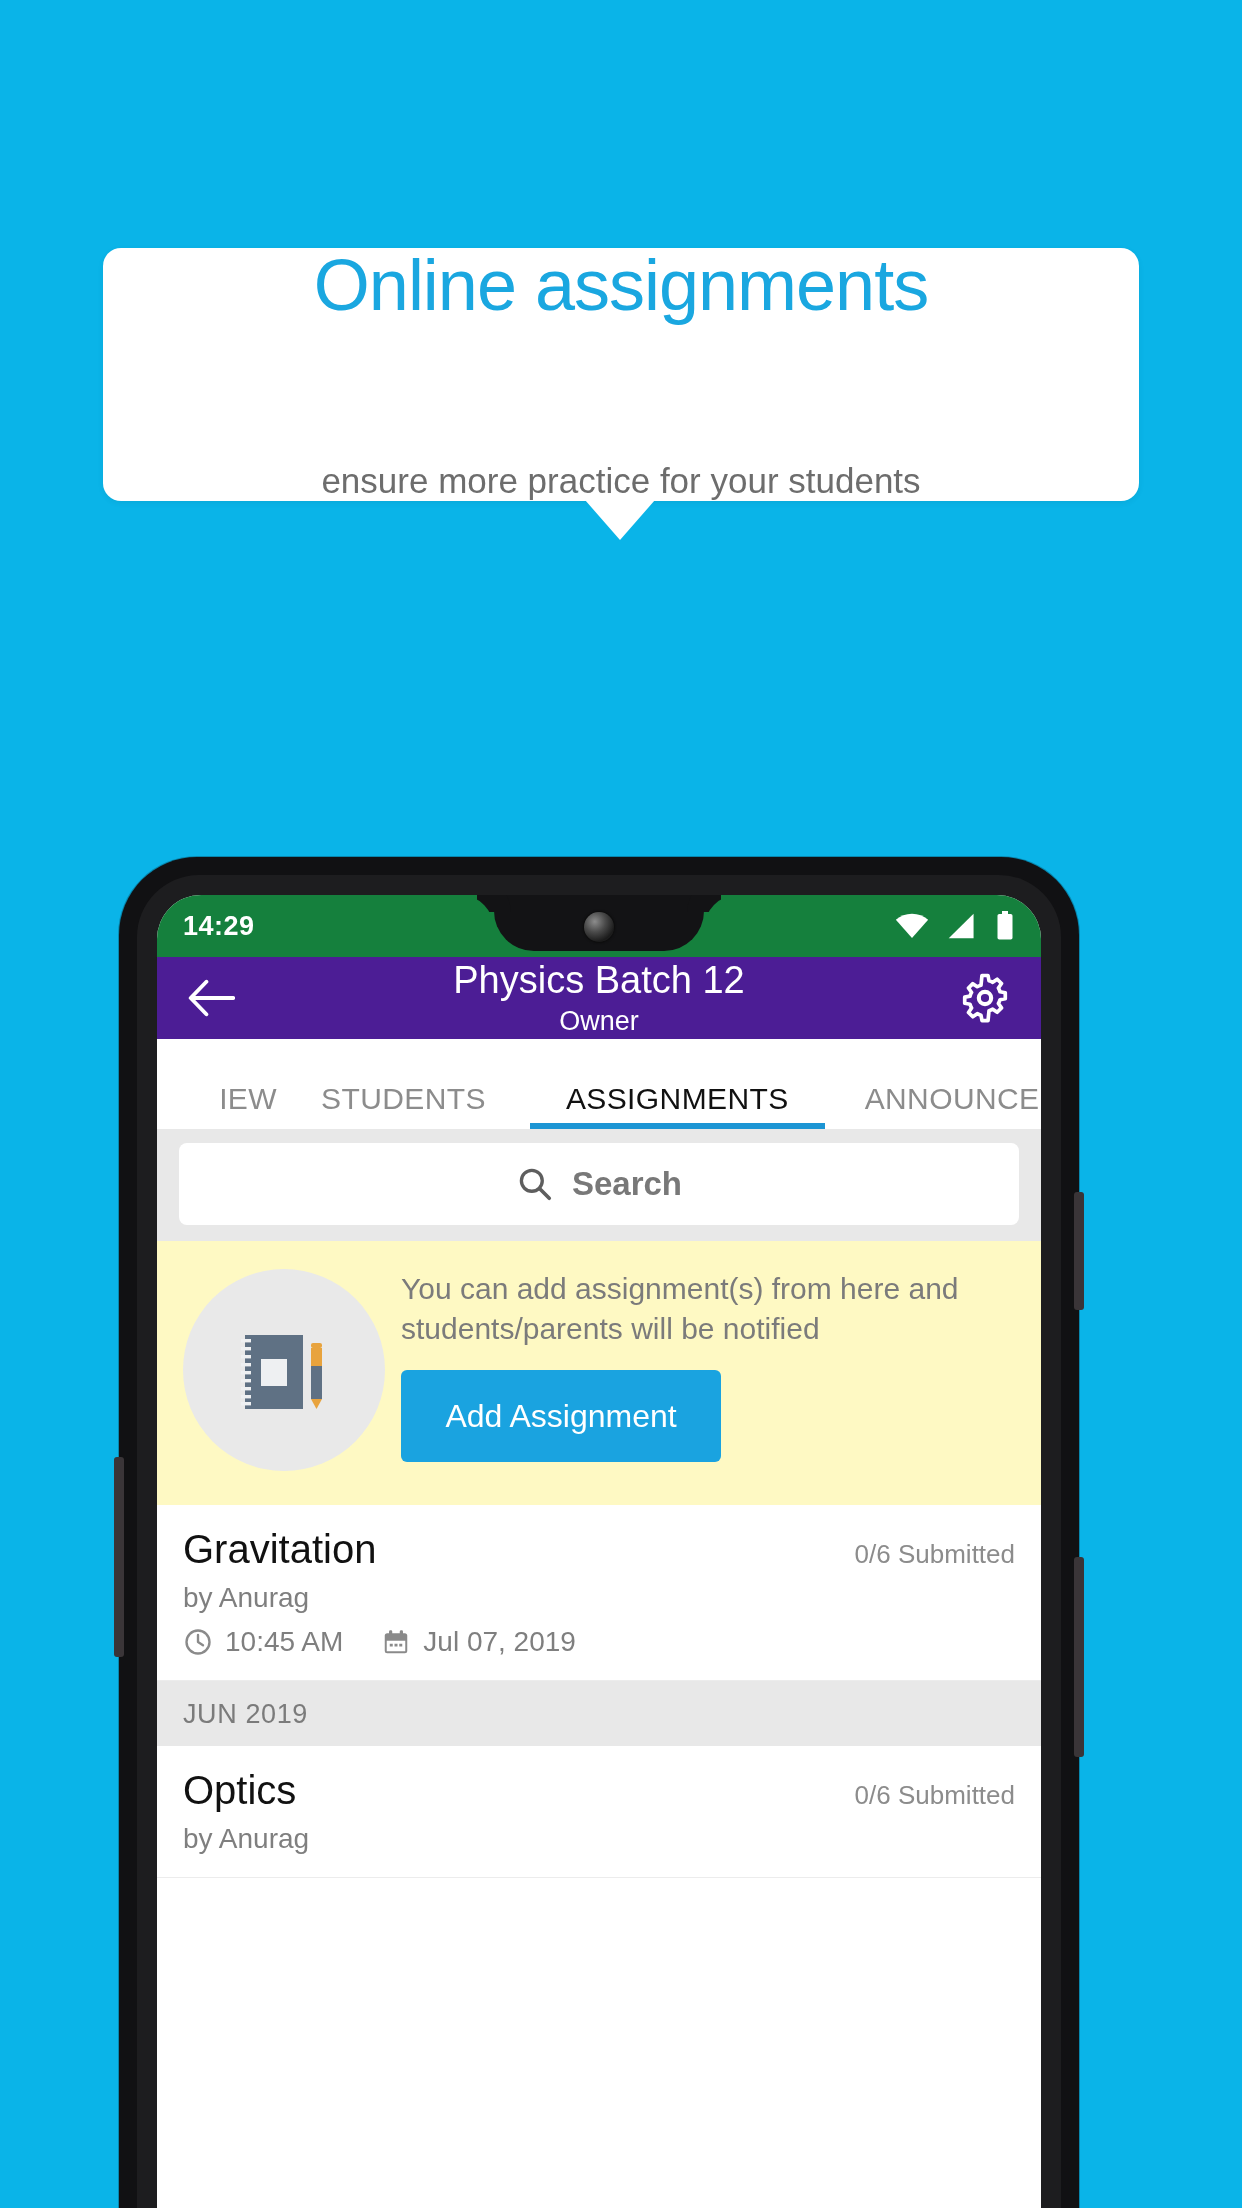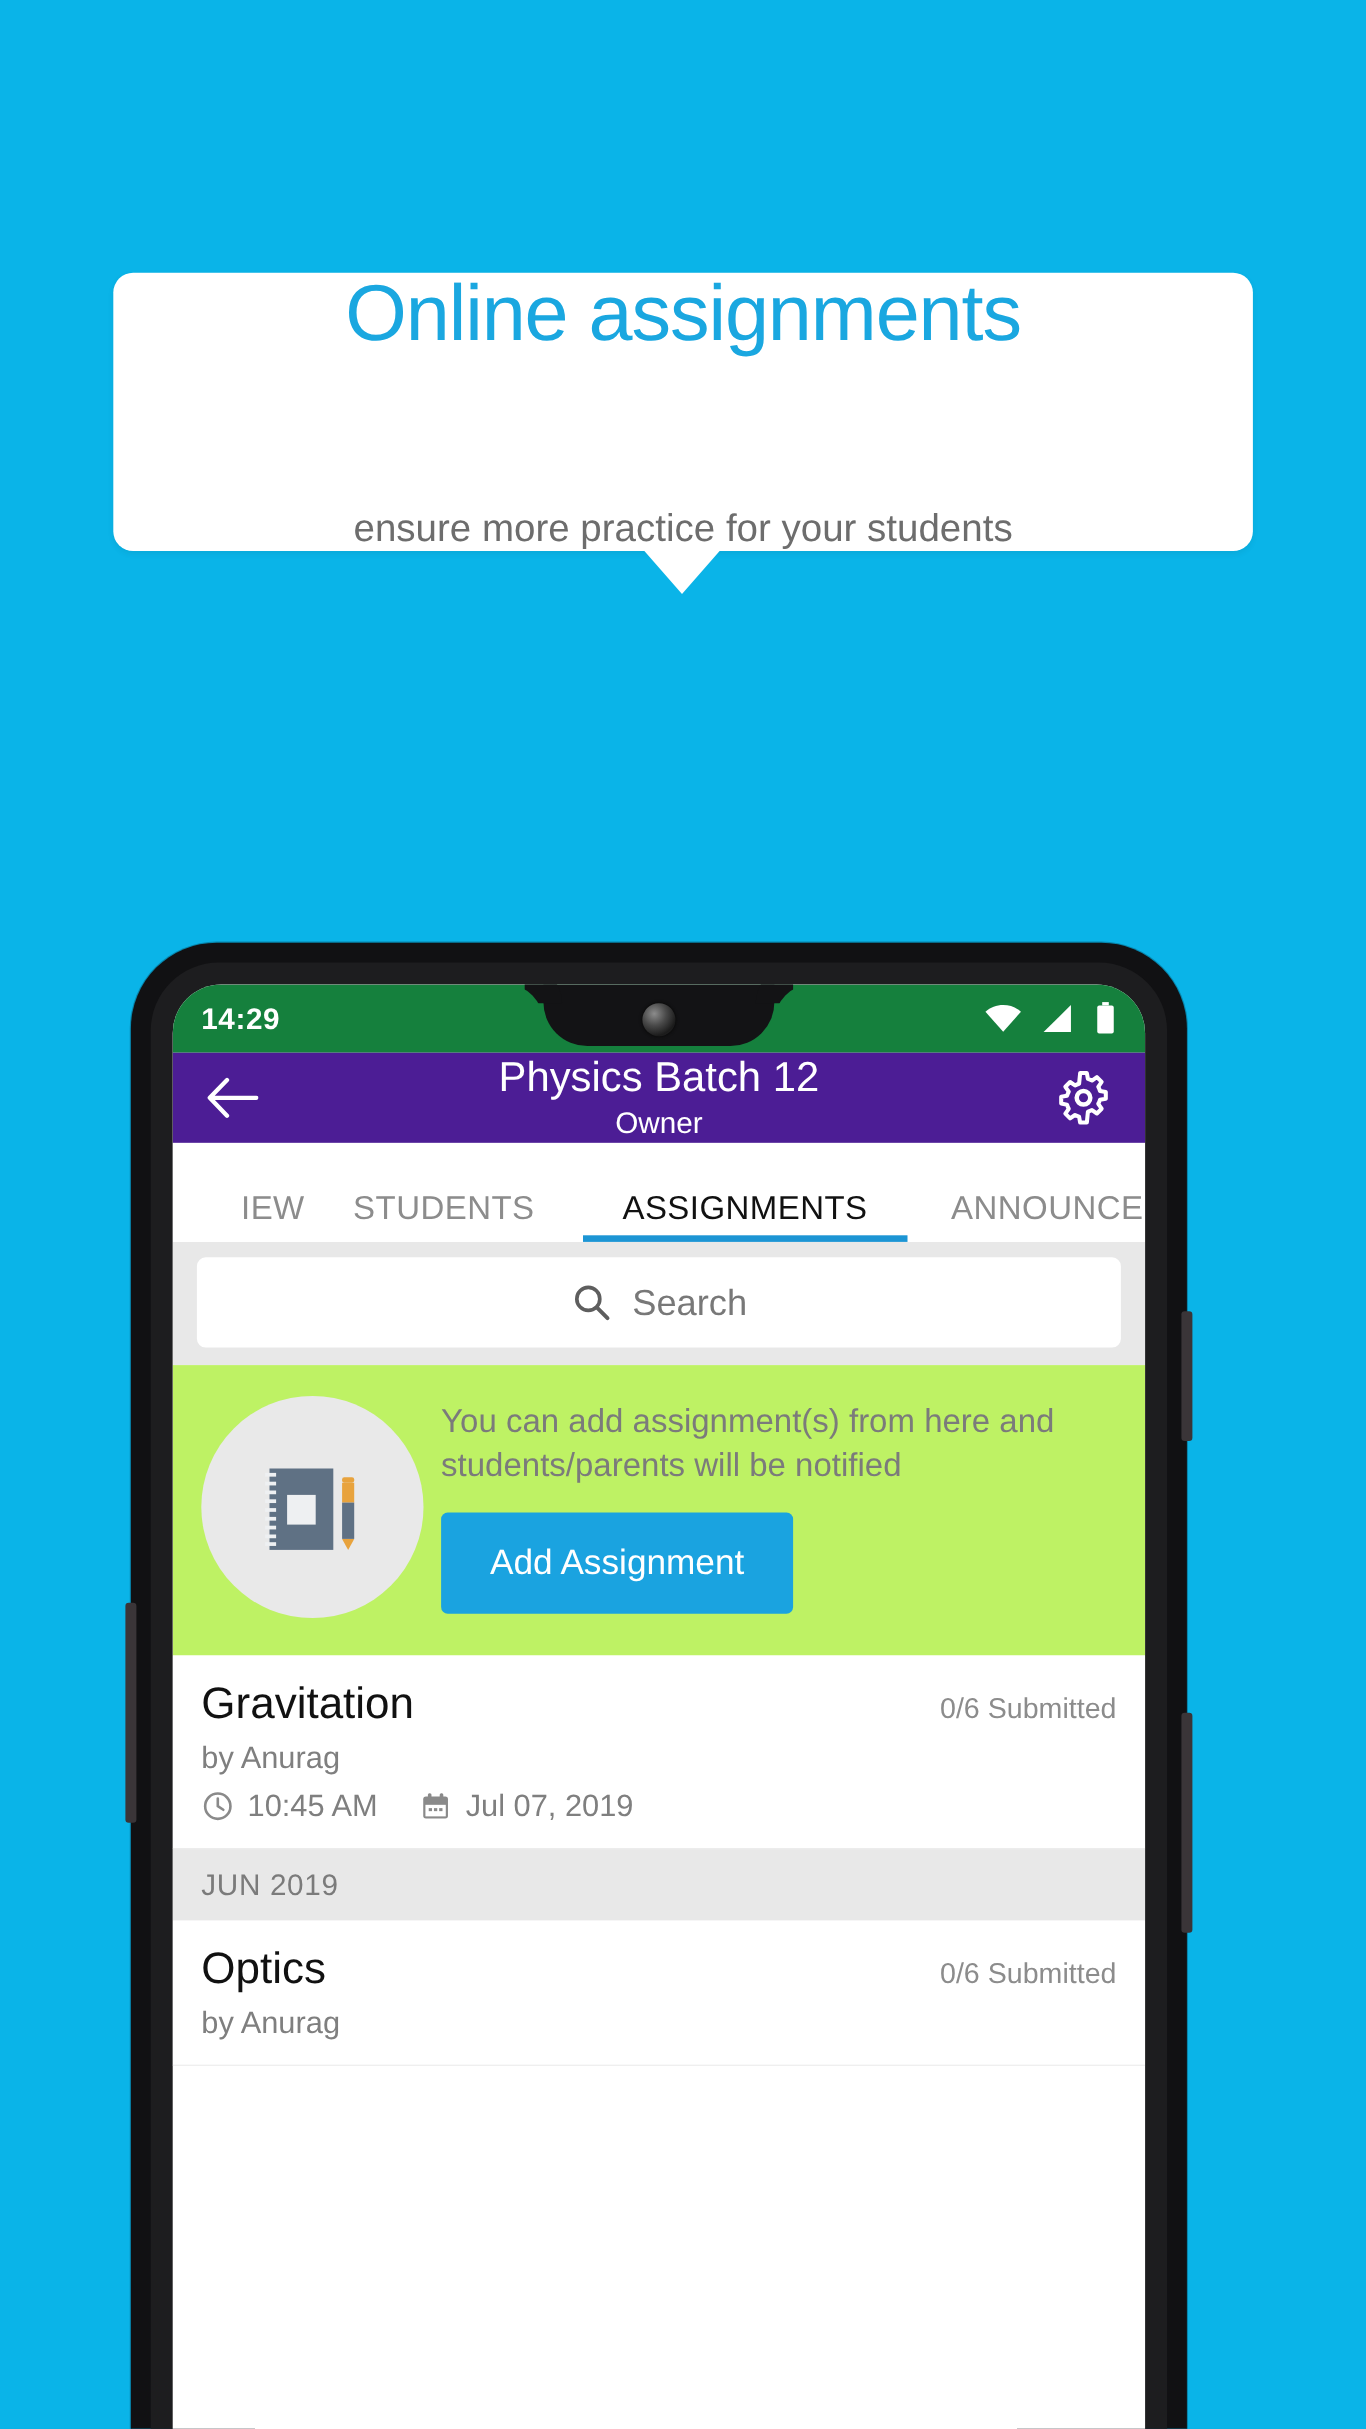--- a/index.html
+++ b/index.html
@@ -175,27 +175,28 @@
   .search-wrap{
     background:#e8e8e8;
     padding:14px 22px 16px 22px;
   }
   .search-box{
     background:#ffffff;
     border-radius:8px;
     height:82px;
     display:flex; align-items:center; justify-content:center;
     gap:18px;
+    font-weight:bold;
   }
   .search-ph{ font-size:33px; color:#787878; }
 
   
   .promo-row{
-    background:#bef264;
-    display:flex; align-items:center;
+    background:#fef9c3;
+    display:flex; 
     padding:28px 26px 34px 26px;
     gap:16px;
   }
   .promo-circle{
     flex:0 0 auto;
     width:202px; height:202px;
     border-radius:50%;
     background:#e9e9e9;
     display:flex; align-items:center; justify-content:center;
   }

